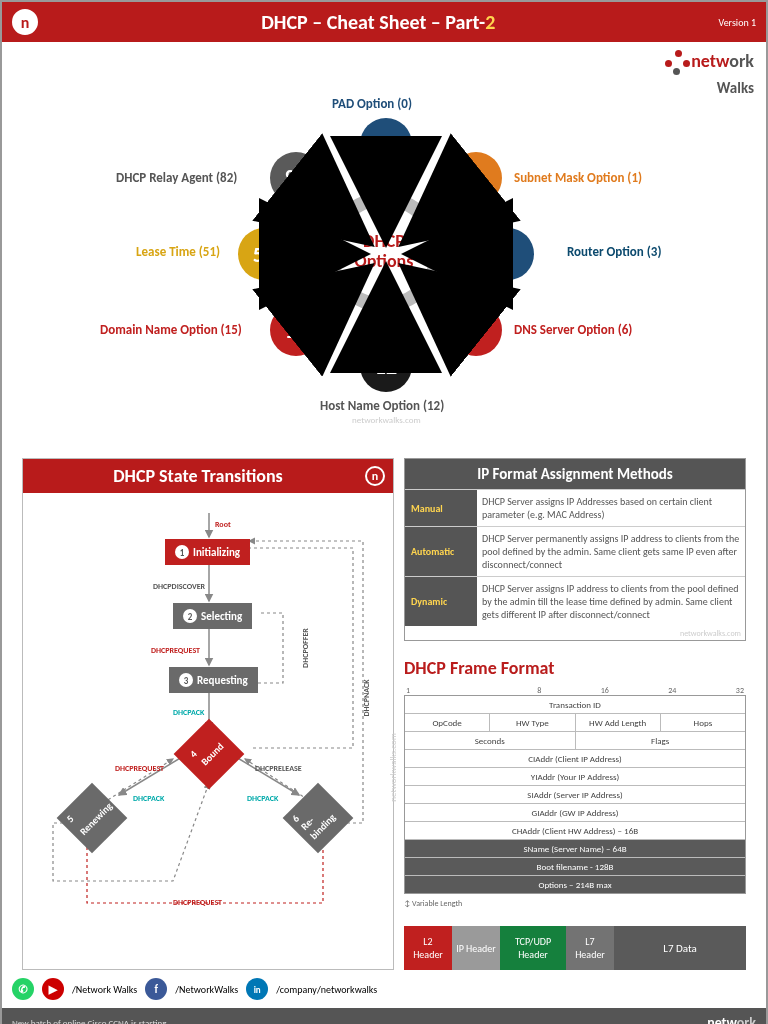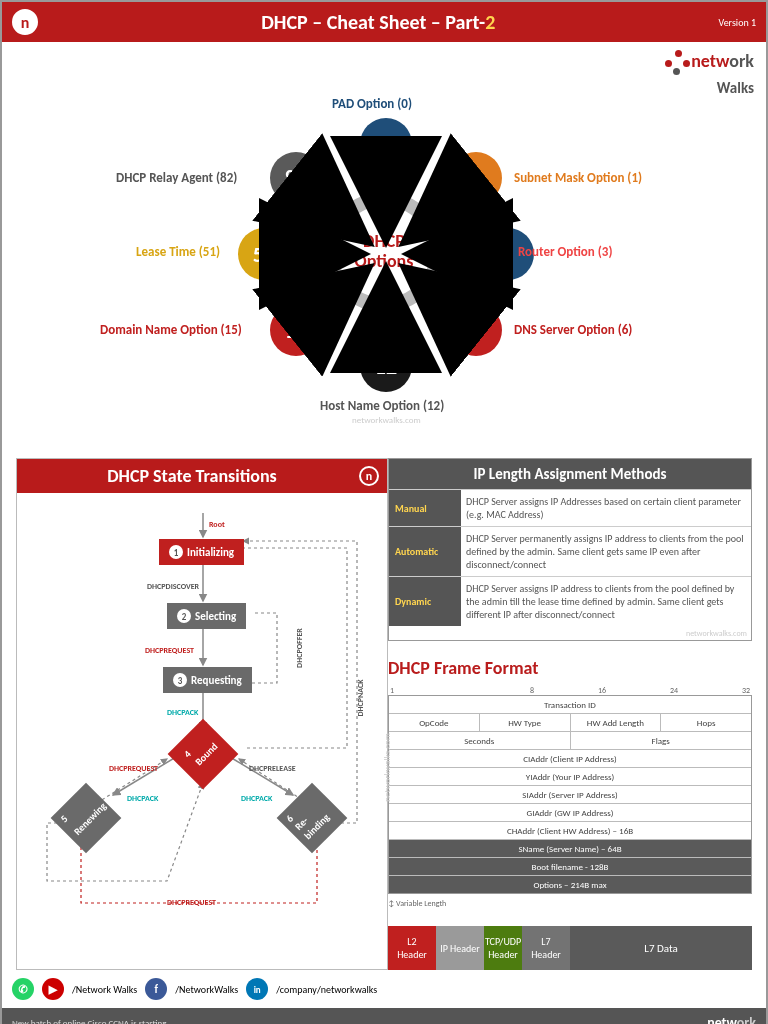--- a/index.html
+++ b/index.html
@@ -12,21 +12,21 @@
 .brand{position:absolute;top:50px;right:14px;text-align:right;font-size:18px;font-weight:bold}
 .brand .n1{color:#b81b1b}.brand .n2{color:#555}
 .brand-dots{display:inline-block;width:26px;height:26px;position:relative;vertical-align:middle}
 .brand-dots i{position:absolute;width:7px;height:7px;background:#b81b1b;border-radius:50%}
 .brand-dots i:nth-child(1){top:0;left:10px}.brand-dots i:nth-child(2){top:10px;left:0}.brand-dots i:nth-child(3){top:10px;left:18px}.brand-dots i:nth-child(4){top:18px;left:8px;background:#555}
 .diagram{position:relative;height:400px;margin-top:10px}
 .hub{position:absolute;left:50%;top:50%;transform:translate(-50%,-50%);width:120px;height:120px;border:14px solid #bbb;border-radius:50%;display:flex;align-items:center;justify-content:center;text-align:center;font-weight:bold;color:#b81b1b;font-size:18px;line-height:1.1;background:#fff}
 .node{position:absolute;width:52px;height:52px;border-radius:50%;color:#fff;display:flex;align-items:center;justify-content:center;font-weight:bold;font-size:22px}
 .lbl{position:absolute;font-weight:bold;font-size:13px}
 .watermark{position:absolute;font-size:9px;color:#ccc}
-.row2{display:flex;padding:0 14px;margin-top:6px}
+.row2{display:flex;gap:10px;padding:0 20px;margin-top:6px}
 .panel{border:1px solid #bbb;flex:1}
 .panel-head{background:#b81b1b;color:#fff;font-weight:bold;padding:6px 8px;display:flex;align-items:center;justify-content:space-between}
 .panel-head .mini-n{width:20px;height:20px;border:2px solid #fff;border-radius:50%;font-size:12px;display:flex;align-items:center;justify-content:center}
 .state-body{position:relative;height:460px;background:#fff}
 .sbox{position:absolute;color:#fff;font-size:11px;font-weight:bold;padding:6px 10px;display:flex;align-items:center;gap:4px}
 .sbox .num{background:#fff;color:#555;border-radius:50%;width:14px;height:14px;font-size:9px;display:flex;align-items:center;justify-content:center}
 .sdia{position:absolute;width:50px;height:50px;transform:rotate(45deg);display:flex;align-items:center;justify-content:center}
 .sdia span{transform:rotate(-45deg);color:#fff;font-size:10px;font-weight:bold;display:flex;align-items:center;gap:3px}
 .slabel{position:absolute;font-size:8px;font-weight:bold}
 .col2{flex:1;display:flex;flex-direction:column;gap:10px}
@@ -70,21 +70,21 @@
 <div class="diagram">
   <div class="hub">DHCP Options</div>
 
   <div class="node" style="background:#1f4e79;left:358px;top:66px">0</div>
   <div class="lbl" style="color:#1f4e79;left:330px;top:44px">PAD Option (0)</div>
 
   <div class="node" style="background:#e07b1e;left:448px;top:100px">1</div>
   <div class="lbl" style="color:#e07b1e;left:512px;top:118px">Subnet Mask Option (1)</div>
 
   <div class="node" style="background:#1f4e79;left:480px;top:176px">3</div>
-  <div class="lbl" style="color:#ef4444;left:516px;top:192px">Router Option (3)</div>
+  <div class="lbl" style="color:#0c4a6e;left:565px;top:192px">Router Option (3)</div>
 
   <div class="node" style="background:#c0201f;left:448px;top:252px">6</div>
   <div class="lbl" style="color:#c0201f;left:512px;top:270px">DNS Server Option (6)</div>
 
   <div class="node" style="background:#1a1a1a;left:358px;top:288px">12</div>
   <div class="lbl" style="color:#555;left:318px;top:346px">Host Name Option (12)</div>
 
   <div class="node" style="background:#c0201f;left:268px;top:252px">15</div>
   <div class="lbl" style="color:#c0201f;left:98px;top:270px">Domain Name Option (15)</div>
 
@@ -190,21 +190,21 @@
       <div class="slabel" style="color:#0aa;left:110px;top:300px">DHCPACK</div>
       <div class="slabel" style="color:#0aa;left:224px;top:300px">DHCPACK</div>
       <div class="slabel" style="color:#555;left:324px;top:200px;transform:rotate(-90deg)">DHCPNACK</div>
       <div class="slabel" style="color:#c0201f;left:150px;top:404px">DHCPREQUEST</div>
       <div class="watermark" style="right:6px;top:240px;transform:rotate(-90deg);transform-origin:right top">networkwalks.com</div>
     </div>
   </div>
 
   <div class="col2">
     <div class="ipam">
-      <div class="ipam-head">IP Length Assignment Methods</div>
+      <div class="ipam-head">IP Format Assignment Methods</div>
       <div class="ipam-row">
           <div class="ipam-k">Manual</div>
           <div class="ipam-v">DHCP Server assigns IP Addresses based on certain client parameter (e.g. MAC Address)</div>
         </div>
       <div class="ipam-row">
           <div class="ipam-k">Automatic</div>
           <div class="ipam-v">DHCP Server permanently assigns IP address to clients from the pool defined by the admin. Same client gets same IP even after disconnect/connect</div>
         </div>
       <div class="ipam-row">
           <div class="ipam-k">Dynamic</div>
@@ -258,21 +258,21 @@
             <div class="c">Boot filename - 128B</div>
           </div>
         <div class="r dark" style="border-bottom:none">
             <div class="c">Options – 214B max</div>
           </div>
       </div>
       <div style="font-size:8px;color:#666;margin-top:4px">↕ <span>Variable Length</span></div>
       <div class="headers">
         <div style="background:#c0201f;width:48px">L2 Header</div>
         <div style="background:#9a9a9a;width:48px">IP Header</div>
-        <div style="background:#4d7c0f;width:38px">TCP/UDP Header</div>
+        <div style="background:#15803d;width:66px">TCP/UDP Header</div>
         <div style="background:#737373;width:48px">L7 Header</div>
         <div style="background:#5a5a5a;flex:1;font-size:11px">L7 Data</div>
       </div>
     </div>
   </div>
 </div>
 
 <div class="footer-social">
   <span class="soc" style="background:#25d366">✆</span>
   <span class="soc" style="background:#cc0000">▶</span>

